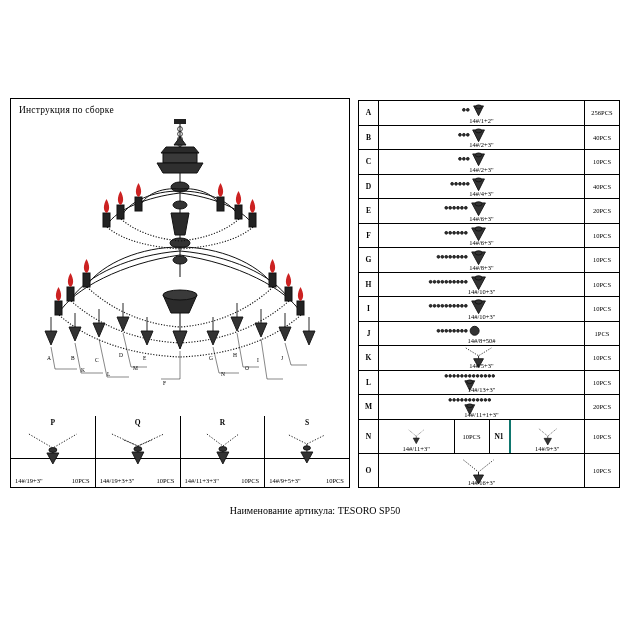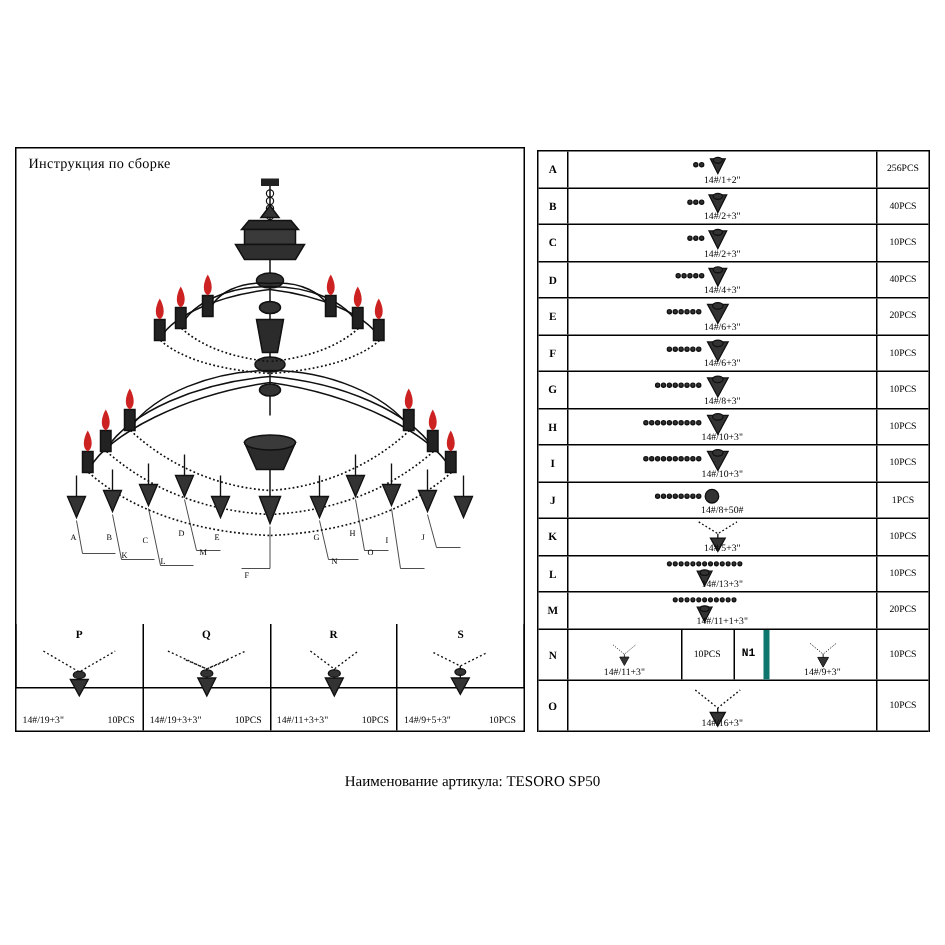--- a/index.html
+++ b/index.html
@@ -79,25 +79,25 @@
     width:34px;border-left:1px solid #000;
     display:flex;align-items:center;justify-content:center;
     font-size:6.5px;
   }
   
   .trow.split .seg{
     flex:1;display:flex;align-items:stretch;
   }
   .trow.split .seg .tqty{border-left:1px solid #000;}
   .trow.split .seg2{border-left:1px solid #000;}
-  .trow.split .tlabel.inner{border-right:4px solid #0f766e;border-left:none;font-family:Liberation Mono, monospace;}
+  .trow.split .tlabel.inner{border-right:2px solid #0f766e;border-left:none;}
 
   
   .caption{
-    position:absolute;left:0;top:516px;width:630px;text-align:center;
+    position:absolute;left:0;top:505px;width:630px;text-align:center;
     font-size:10px;
   }
 
   .tall{height:33px;}
 </style>
 </head>
 <body>
 
 <div class="sheet">
 

